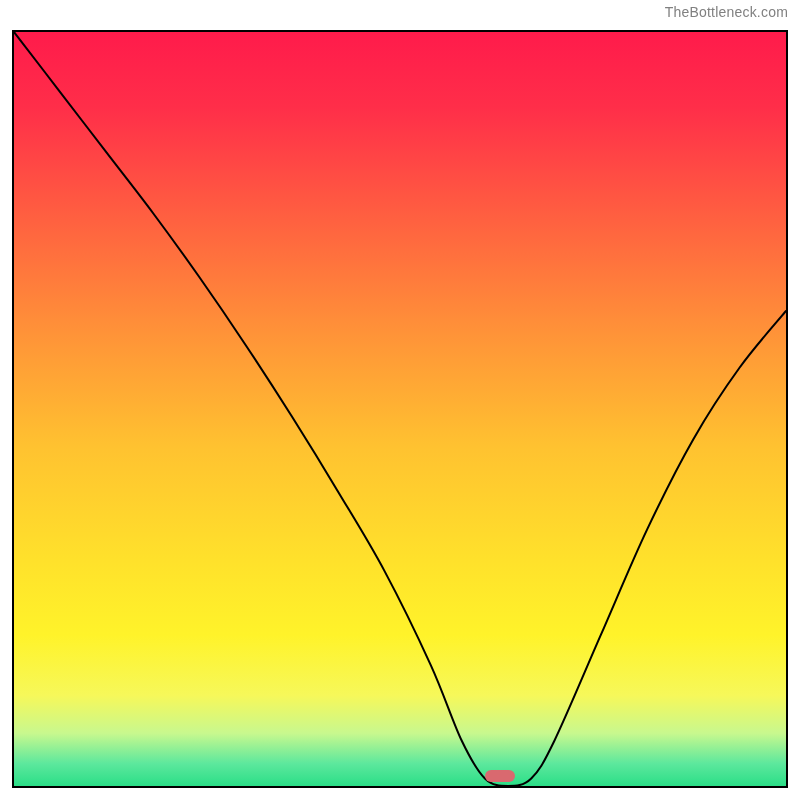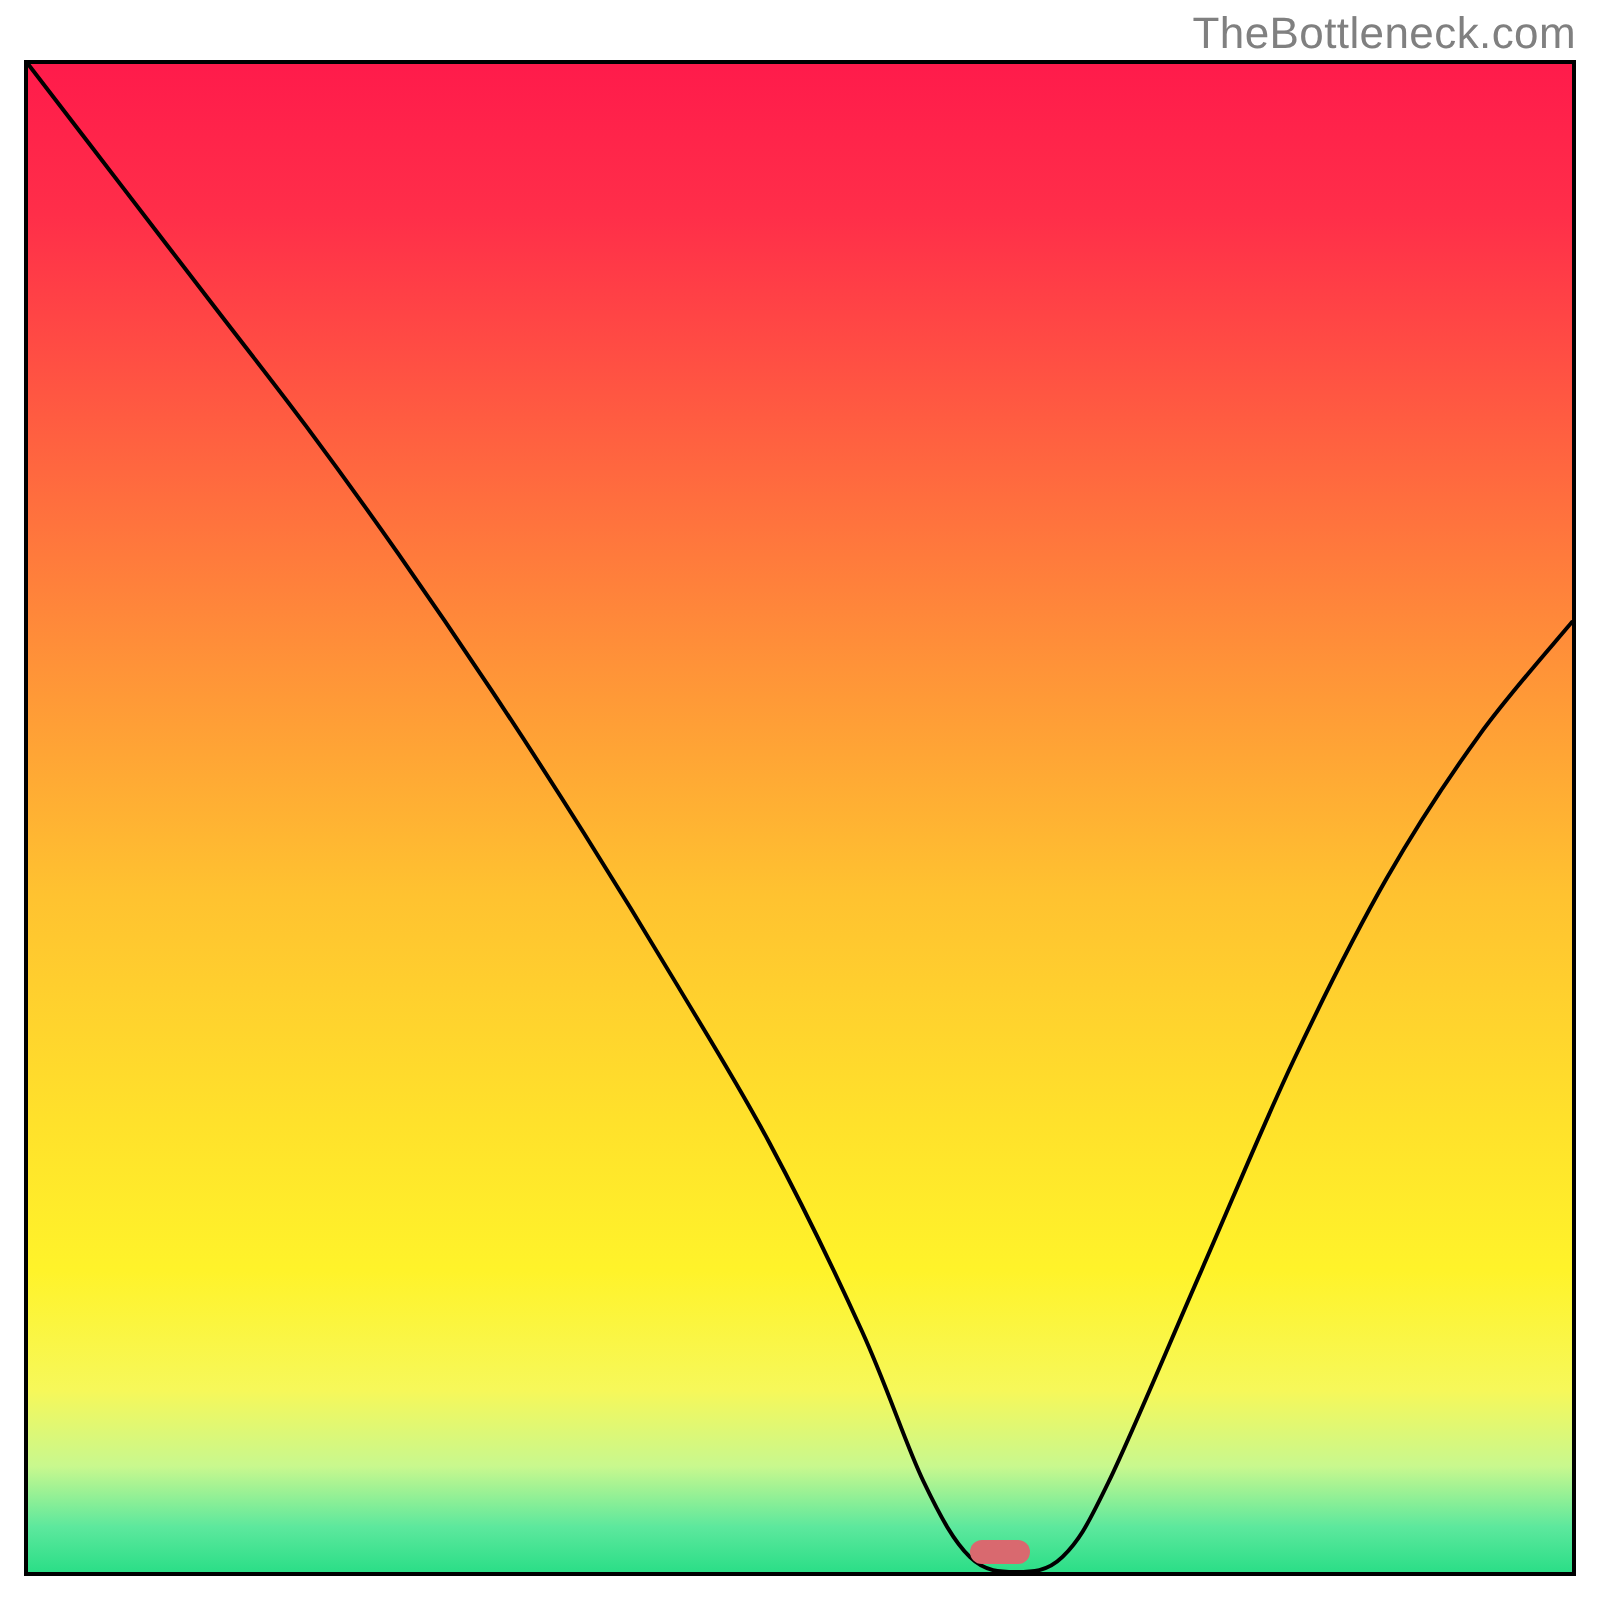--- a/index.html
+++ b/index.html
@@ -33,21 +33,21 @@
     left: 0;
     top: 0;
     width: 100%;
     height: 100%;
   }
   .watermark {
     position: absolute;
     top: 4px;
     right: 12px;
     color: #808080;
-    font-size: 22px;
+    font-size: 14px;
     letter-spacing: 0.2px;
   }
   .marker {
     position: absolute;
     width: 30px;
     height: 12px;
     background: #d9696f;
     border-radius: 6px;
   }
 </style>

